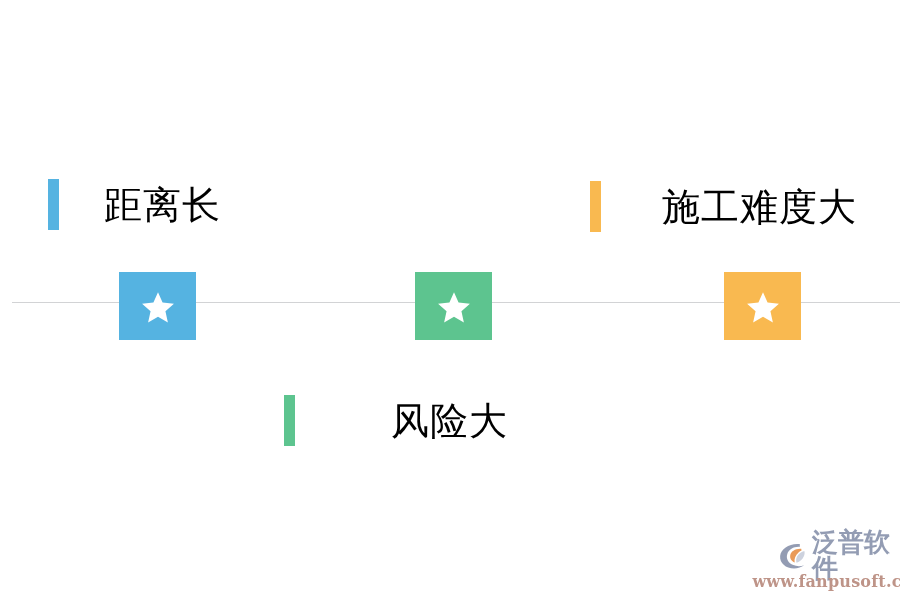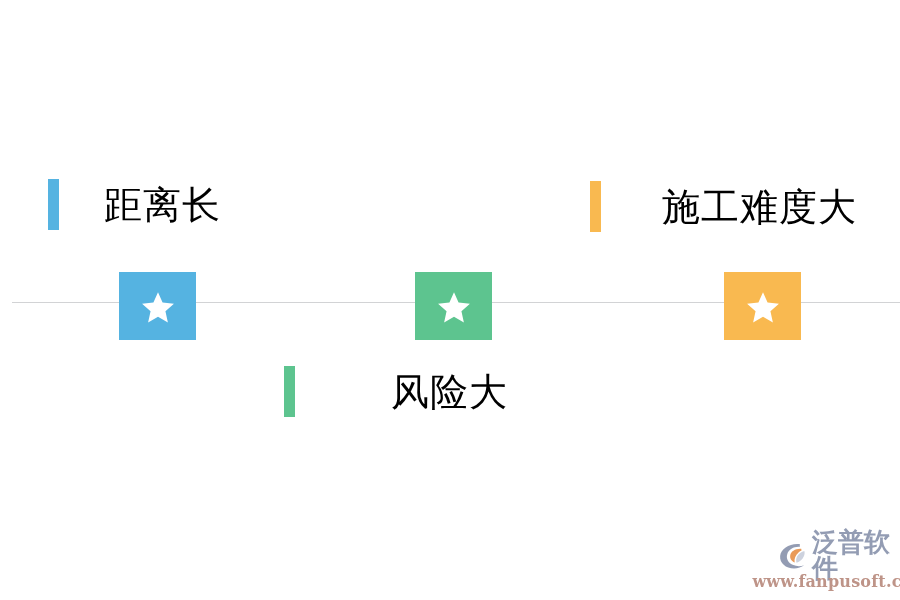--- a/index.html
+++ b/index.html
@@ -80,21 +80,21 @@
 
   .group-difficulty {
     left: 578px;
     top: 181px;
   }
   .group-difficulty .label-bar { background: #f9b950; }
   .group-difficulty .label-text { margin-left: 61px; }
 
   .group-risk {
     left: 272px;
-    top: 366px;
+    top: 395px;
   }
   .group-risk .label-bar { background: #5dc48f; }
   .group-risk .label-text { margin-left: 96px; }
 
   
   .watermark {
     position: absolute;
     left: 766px;
     top: 538px;
     width: 126px;

